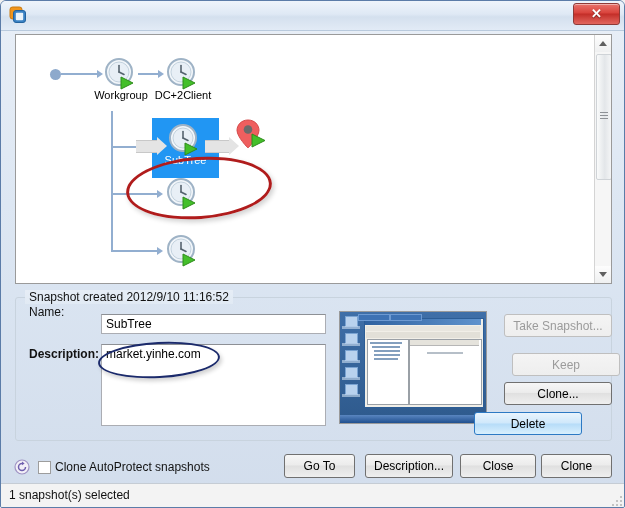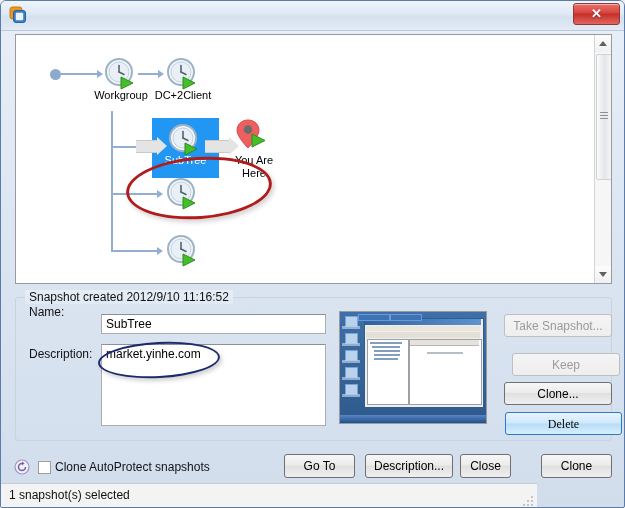--- a/index.html
+++ b/index.html
@@ -228,43 +228,43 @@
     background: linear-gradient(to bottom,#f4f4f4,#eeeeee);
     cursor: default;
   }
   .btn.focused {
     border: 1px solid #2c79c4;
     background: linear-gradient(to bottom,#e9f4fd 0%,#cfe8fb 48%,#b6dcf8 52%,#d8effd 100%);
   }
   #btn-take     { left: 503px; top: 313px; width: 108px; height: 23px; }
   #btn-keep     { left: 511px; top: 352px; width: 108px; height: 23px; }
   #btn-clone    { left: 503px; top: 381px; width: 108px; height: 23px; }
-  #btn-delete   { left: 504px; top: 411px; width: 117px; height: 23px; font-family: Liberation Serif, serif; }
+  #btn-delete   { left: 473px; top: 411px; width: 108px; height: 23px; }
 
   
   #autoprotect-icon { position: absolute; left: 13px; top: 458px; width: 16px; height: 16px; }
   #chk-box {
     position: absolute; left: 37px; top: 460px;
     width: 13px; height: 13px;
     background: #ffffff;
     border: 1px solid #9d9d9d;
     box-sizing: border-box;
     cursor: pointer;
   }
   #chk-label { position: absolute; left: 54px; top: 459px; font-size: 12px; color: #121212; cursor: pointer; }
   #btn-goto        { left: 283px; top: 453px; width: 71px; height: 24px; }
   #btn-autoprotect { left: 364px; top: 453px; width: 88px; height: 24px; }
-  #btn-close       { left: 459px; top: 453px; width: 51px; height: 24px; }
+  #btn-close       { left: 459px; top: 453px; width: 76px; height: 24px; }
   #btn-help        { left: 540px; top: 453px; width: 71px; height: 24px; }
   .btn-txt { display: block; width: 100%; line-height: 22px; }
 
   
   #statusbar {
     position: absolute; left: 0; bottom: 0;
-    width: 536px; height: 23px;
+    width: 625px; height: 23px;
     background: #f3f3f3;
     border-top: 1px solid #c5ccd4;
   }
   #status-text { position: absolute; left: 8px; top: 4px; font-size: 12px; color: #101010; }
   #grip { position: absolute; right: 3px; bottom: 2px; width: 12px; height: 12px; opacity: .45; }
 
   
   .annot { position: absolute; pointer-events: none; }
   #annot-red {
     left: 110px; top: 122px; width: 140px; height: 56px;
@@ -348,22 +348,20 @@
     <span id="sel-label" style="left:136px; top:119px; width:67px;">SubTree</span>
     <span class="big-arrow" style="left:189px; top:105px; width:25px;"></span>
 
     <span style="position:absolute; left:219px; top:83px; width:36px; height:38px;">
       <svg width="36" height="38" viewBox="0 0 36 38">
         <path d="M13 2 C6.5 2 2 6.8 2 12.3 C2 19 13 30 13 30 C13 30 24 19 24 12.3 C24 6.8 19.5 2 13 2 Z" fill="#ef5f5f" stroke="#d44a4a" stroke-width="1"></path>
         <circle cx="13" cy="11.5" r="4.3" fill="#6b6b6b"></circle>
         <path d="M17 16 L30 22.5 L17 29 Z" fill="#44bf2a" stroke="#2f8c1c" stroke-width="1"></path>
       </svg>
     </span>
-    <span class="node-label" style="left:209px; top:119px; width:58px;">You Are
-Here</span>
 
     <span class="conn conn-h" style="left:95px; top:158px; width:48px;"></span>
     <span class="arrowhead" style="left:141px; top:155px;"></span>
     <span class="clock-icon" style="left:150px; top:142px;">
       <svg width="34" height="34" viewBox="0 0 34 34">
         <circle cx="15" cy="15" r="13" fill="#f2f6fa" stroke="#9fb3c6" stroke-width="2"></circle>
         <circle cx="15" cy="15" r="10" fill="#e8eff6" stroke="#c3d2de" stroke-width="1"></circle>
         <line x1="15" y1="15" x2="15" y2="8.5" stroke="#55636f" stroke-width="1.6" stroke-linecap="round"></line>
         <line x1="15" y1="15" x2="20" y2="17.5" stroke="#55636f" stroke-width="1.6" stroke-linecap="round"></line>
         <path d="M17 20 L29 26 L17 32 Z" fill="#44bf2a" stroke="#2f8c1c" stroke-width="1"></path>
@@ -396,21 +394,21 @@
         </div>
     </div>
   </div>
 
   <div id="details-group"></div>
   <span id="group-legend">Snapshot created 2012/9/10 11:16:52</span>
 
   <span class="field-label" style="left:28px; top:304px;">Name:</span>
   <input id="name-input" type="text" value="SubTree" style="">
 
-  <span class="field-label" style="left:28px; top:346px;">Description:</span>
+  <span class="field-label" style="left:28px; top:346px;font-weight:bold;">Description:</span>
   <textarea id="desc-input" style="">market.yinhe.com</textarea>
 
   <div class="annot" id="annot-navy"></div>
 
   <div id="thumb">
     <div class="desk"></div>
     <span class="dicon" style="top:4px;"></span>
     <span class="dlabel" style="top:14px;"></span>
     <span class="dicon" style="top:21px;"></span>
     <span class="dlabel" style="top:31px;"></span>

